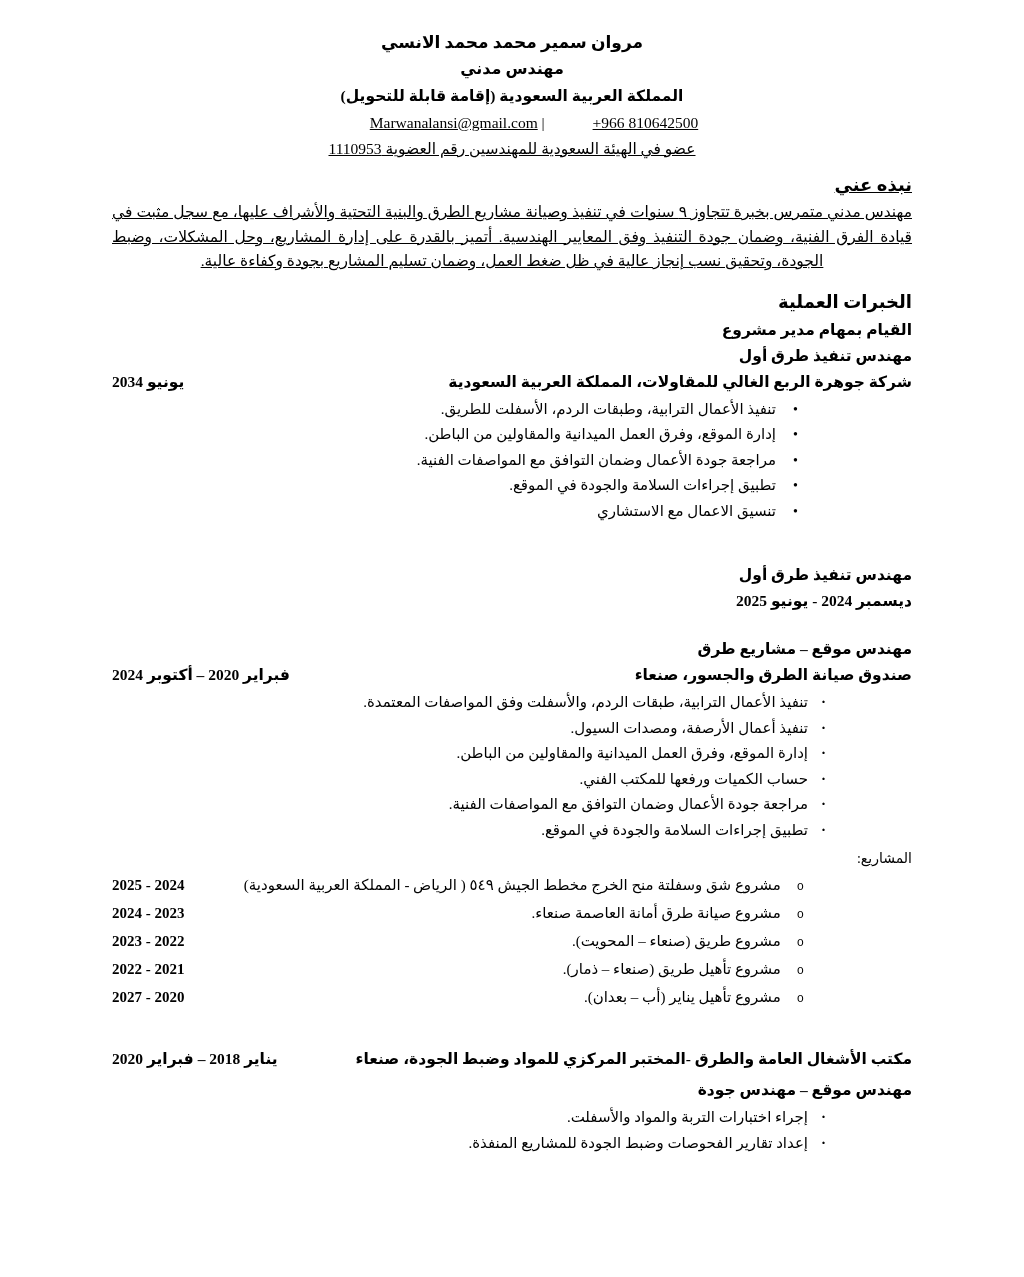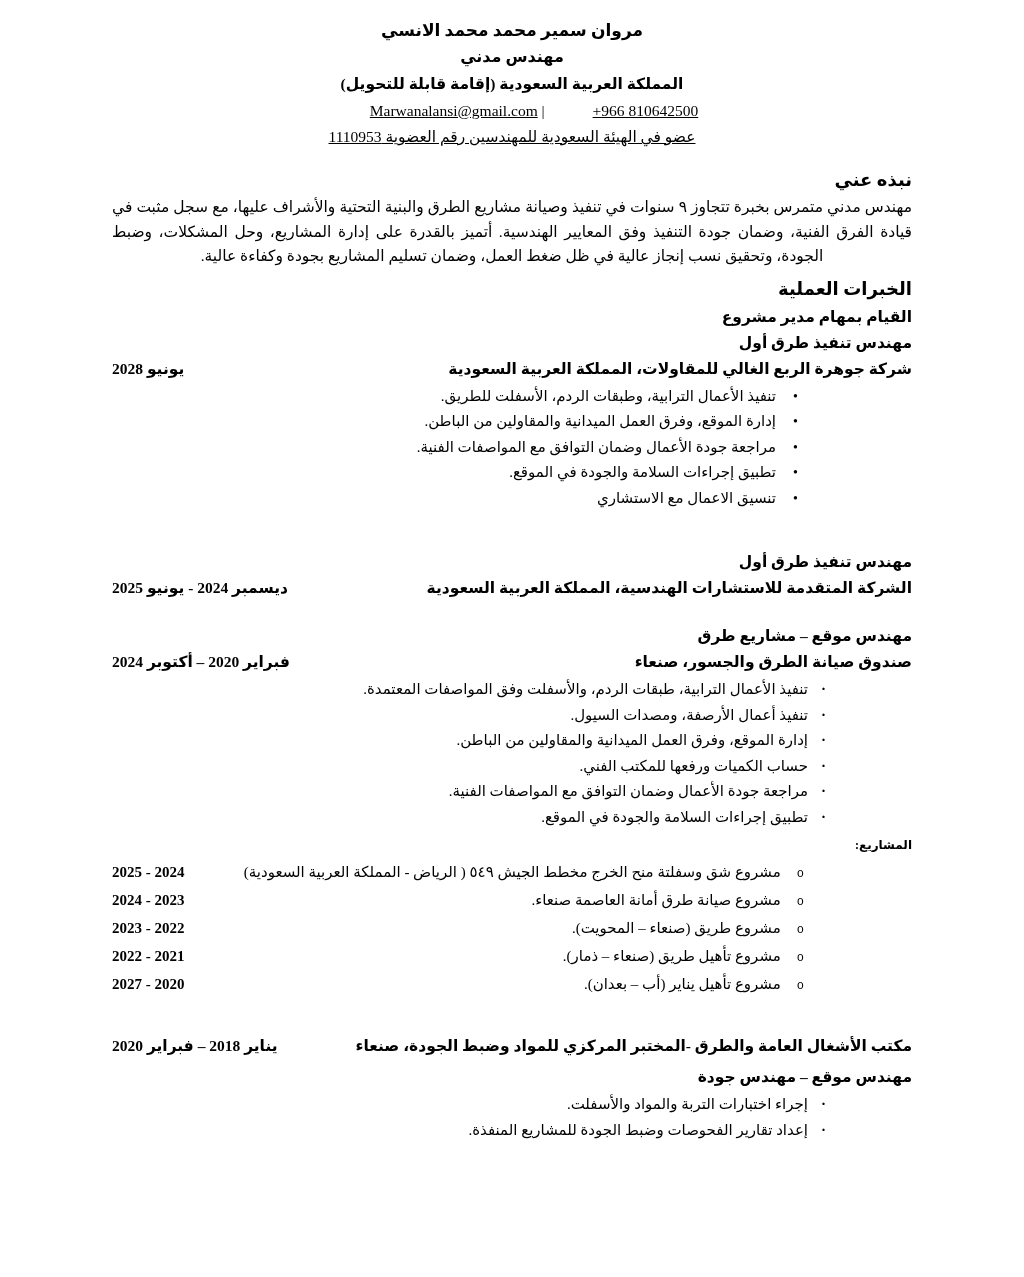--- a/index.html
+++ b/index.html
@@ -1,47 +1,47 @@
 <!DOCTYPE html>
 <html lang="ar" dir="rtl"><head>
 <meta charset="utf-8">
 <style>
   * { margin: 0; padding: 0; box-sizing: border-box; }
   html, body { background: #ffffff; }
   .page {
     width: 920px;
     height: 1277px;
     margin: 0 auto;
-    padding: 18px 60px 10px 60px;
+    padding: 30px 60px 10px 60px;
     direction: rtl;
     background: #ffffff;
     color: #000000;
     font-family: "Liberation Serif", "DejaVu Sans", serif;
     font-size: 15px;
     overflow: hidden;
   }
   .center { text-align: center; }
   .doc-header .name     { font-size: 17px; font-weight: bold; line-height: 26px; }
   .doc-header .jobtitle { font-size: 16px; font-weight: bold; line-height: 25px; }
   .doc-header .location { font-size: 15.5px; font-weight: bold; line-height: 29px; text-align: center; }
   .doc-header .contact  { font-size: 15.5px; line-height: 26px; direction: ltr; }
   .doc-header .membership { font-size: 15.5px; line-height: 25px; text-decoration: underline; }
   a.link { color: #000000; text-decoration: underline; cursor: pointer; margin-left: 44px; }
   .sep { color: #000; text-decoration: none; }
 
-  .about { margin-top: 17px; }
+  .about { margin-top: 10px; text-decoration: underline; }
   h2.section-h { font-size: 18px; font-weight: bold; line-height: 29px; }
   .about p {
     font-size: 15.5px;
     line-height: 24.5px;
     text-align: justify;
     text-align-last: center;
   }
 
-  .experience { margin-top: 6px; text-align: right; }
+  .experience { margin-top: 14px; text-align: right; }
   .boldline { font-weight: bold; line-height: 26px; font-size: 15.5px; }
   .company-row {
     display: flex;
     justify-content: space-between;
     align-items: baseline;
     font-weight: bold;
     font-size: 15.5px;
     line-height: 26px;
   }
   .company-row .dates { white-space: nowrap; }
@@ -54,21 +54,21 @@
     content: "•"; position: absolute; right: 2px; top: 0; font-size: 14px;
   }
   ul.dot-bullets { padding-right: 82px; }
   ul.dot-bullets li { padding-right: 22px; }
   ul.dot-bullets li::before {
     content: "·"; position: absolute; right: 4px; top: 0; font-weight: bold;
   }
 
   .job1 { margin-bottom: 38px; }
   .job2 { margin-bottom: 22px; }
-  .projects-h { font-size: 12px; font-weight: bold; line-height: 27px; margin-top: 2px; }
+  .projects-h { font-size: 14px; font-weight: normal; line-height: 27px; margin-top: 2px; }
   .project-row {
     display: flex;
     justify-content: space-between;
     align-items: baseline;
     line-height: 26px;
   }
   .project-lead { display: flex; align-items: baseline; padding-right: 108px; }
   .o-bullet {
     font-family: "Liberation Mono", "DejaVu Sans Mono", monospace;
     font-size: 12px;
@@ -99,35 +99,34 @@
   </section>
 
   <section class="experience">
     <h2 class="section-h">الخبرات العملية</h2>
 
     <div class="job job1">
       <div class="boldline">القيام بمهام مدير مشروع</div>
       <div class="boldline">مهندس تنفيذ طرق أول</div>
       <div class="company-row">
         <span class="company">شركة جوهرة الربع الغالي للمقاولات، المملكة العربية السعودية</span>
-        <span class="dates">يونيو 2028</span>
+        <span class="dates">يونيو 2034</span>
       </div>
       <ul class="bullets main-bullets">
         <li>تنفيذ الأعمال الترابية، وطبقات الردم، الأسفلت للطريق.</li>
         <li>إدارة الموقع، وفرق العمل الميدانية والمقاولين من الباطن.</li>
         <li>مراجعة جودة الأعمال وضمان التوافق مع المواصفات الفنية.</li>
         <li>تطبيق إجراءات السلامة والجودة في الموقع.</li>
         <li>تنسيق الاعمال مع الاستشاري</li>
       </ul>
     </div>
 
     <div class="job job2">
       <div class="boldline">مهندس تنفيذ طرق أول</div>
       <div class="company-row">
-        <span class="company">الشركة المتقدمة للاستشارات الهندسية، المملكة العربية السعودية</span>
         <span class="dates">ديسمبر 2024 - يونيو 2025</span>
       </div>
     </div>
 
     <div class="job job3">
       <div class="boldline">مهندس موقع – مشاريع طرق</div>
       <div class="company-row">
         <span class="company">صندوق صيانة الطرق والجسور، صنعاء</span>
         <span class="dates">فبراير 2020 – أكتوبر 2024</span>
       </div>

